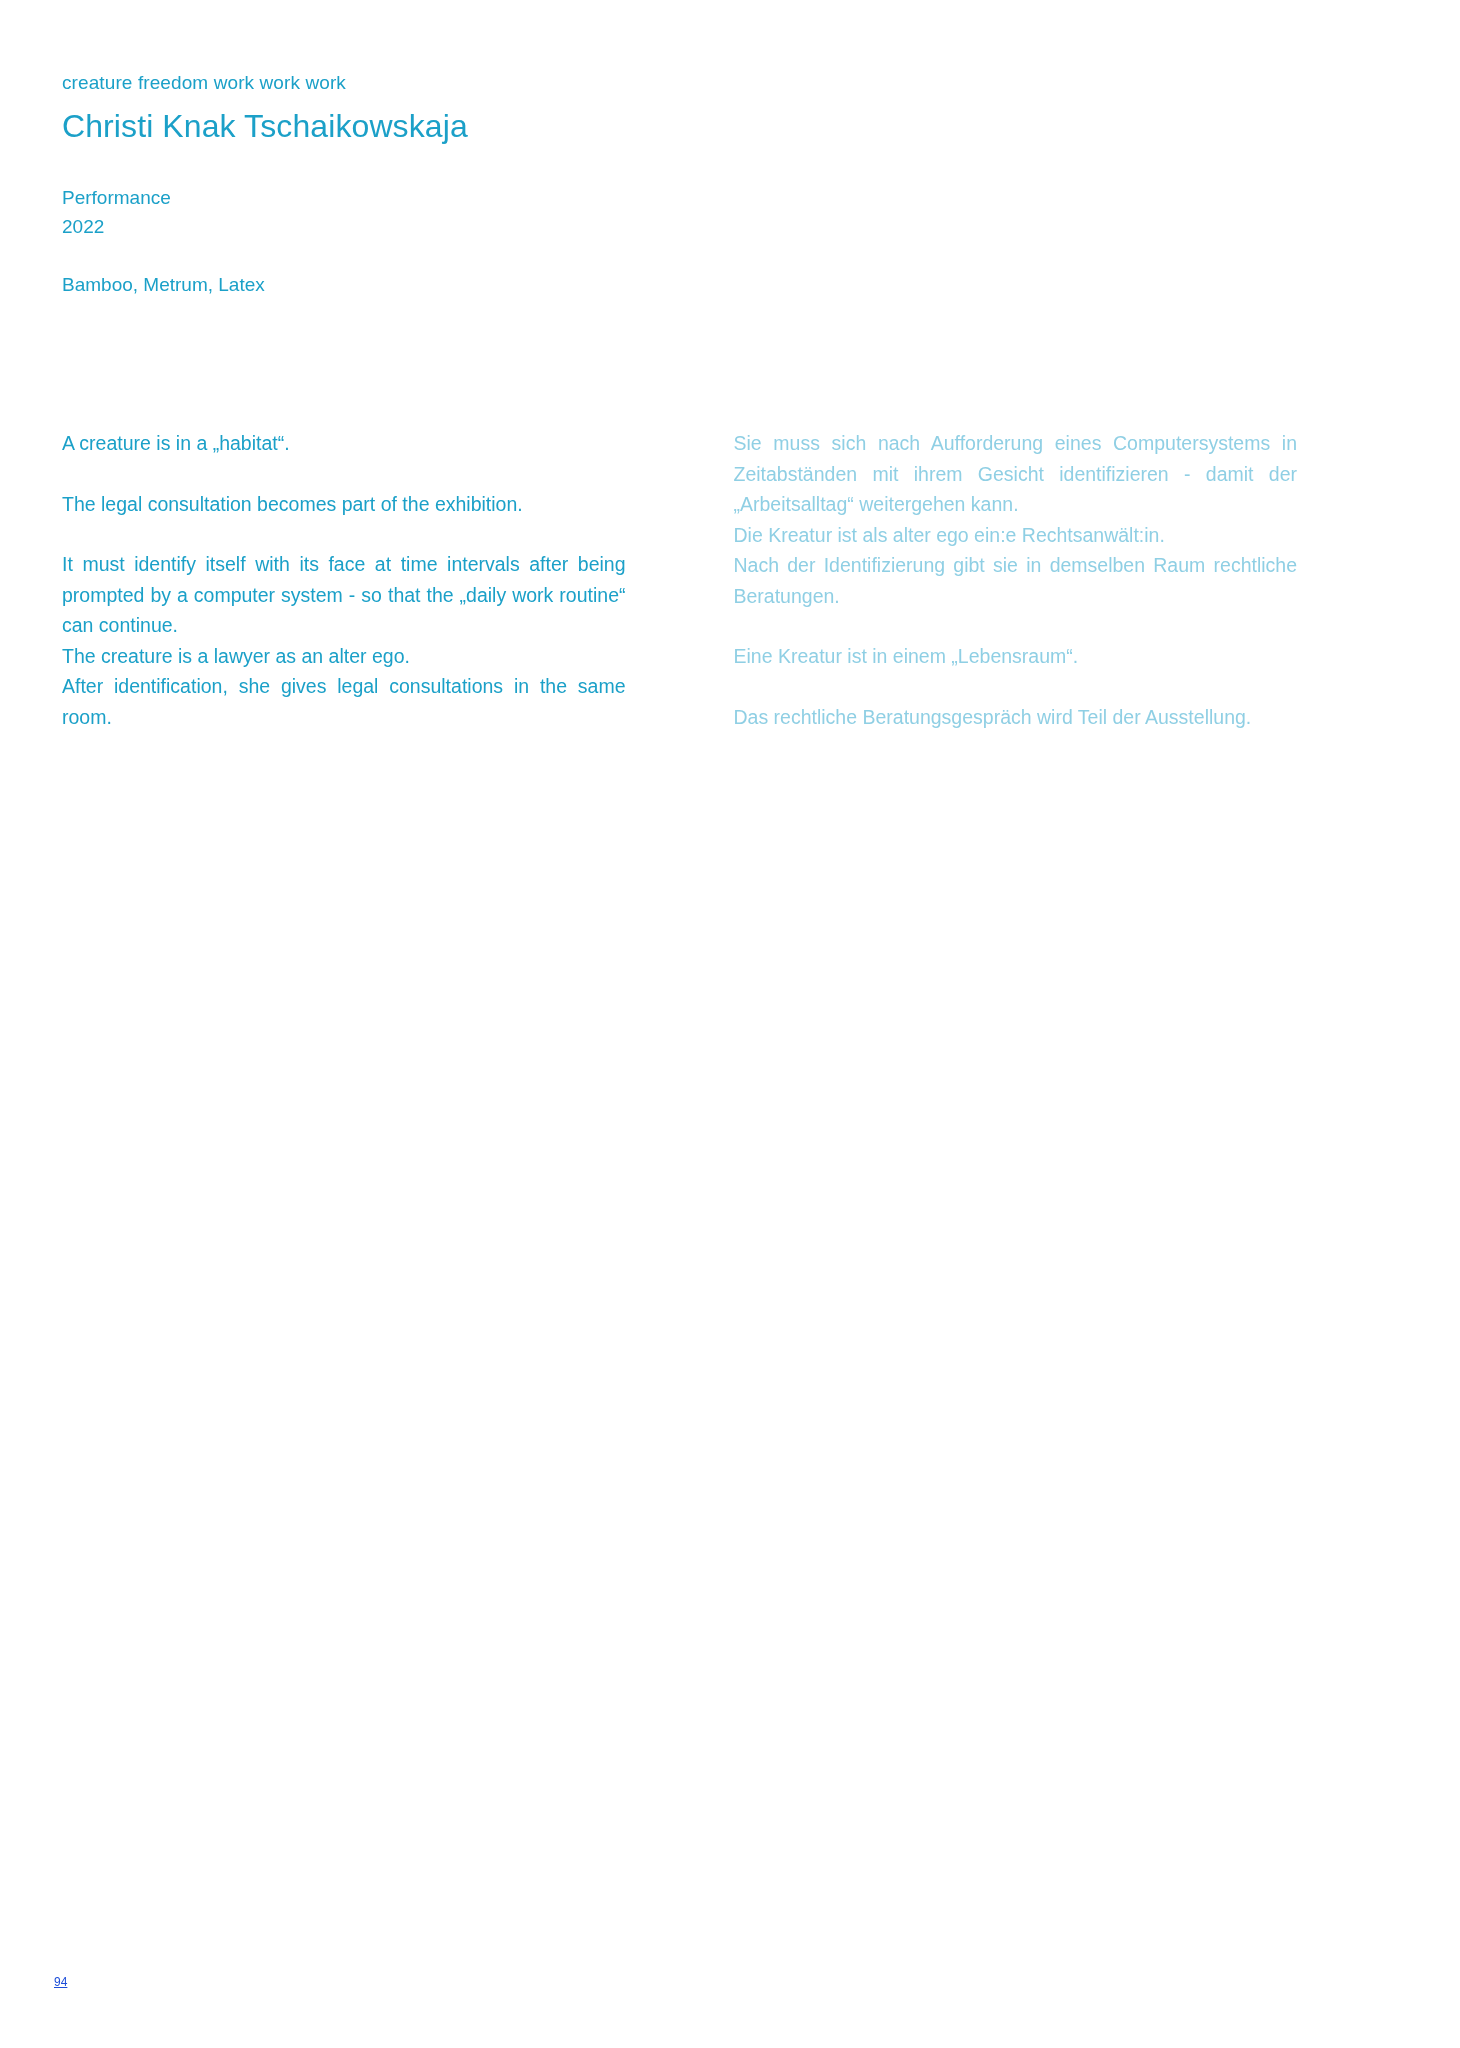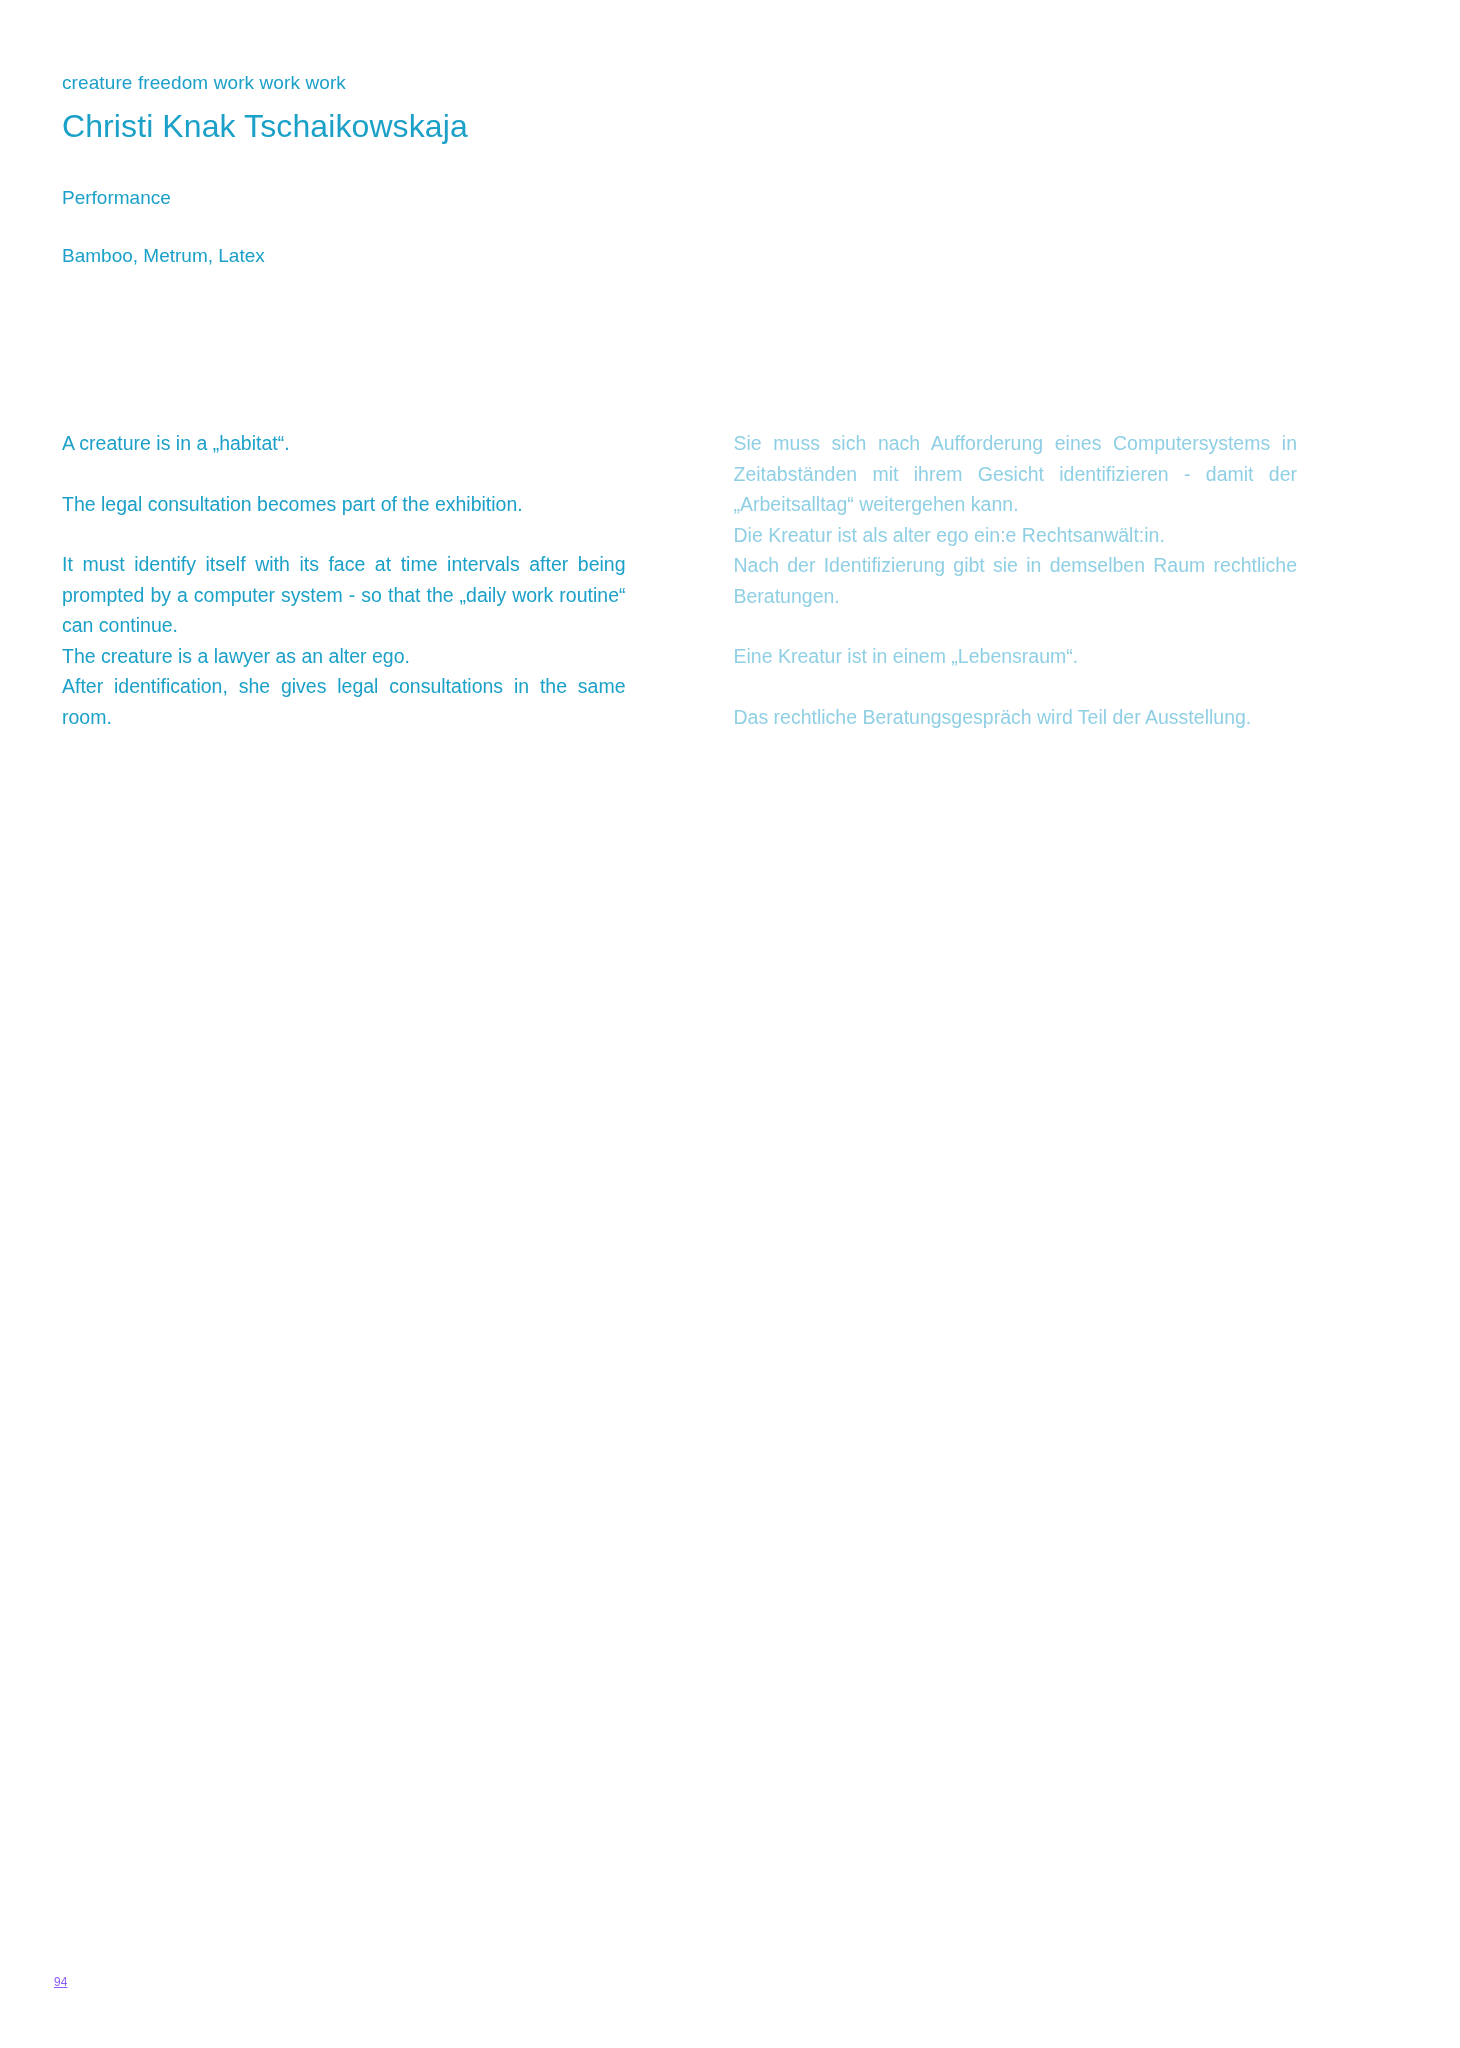--- a/index.html
+++ b/index.html
@@ -86,34 +86,35 @@
     text-align: left;
   }
 
   
   .folio {
     position: absolute;
     left: 54px;
     top: 1975px;
     font-size: 12px;
     line-height: 14px;
-    color: #8b5cf6;
+    color: #1d4ed8;
     text-decoration: underline;
   }
 </style>
 </head>
 <body>
 
 <div class="page">
 
   <div class="header">
     <div class="eyebrow">creature freedom work work work</div>
     <h1 class="title">Christi Knak Tschaikowskaja</h1>
     <div class="meta">
       <div>Performance</div>
+      <div>2022</div>
     </div>
     <div class="materials">Bamboo, Metrum, Latex</div>
   </div>
 
   <div class="columns">
 
     <div class="col col-en">
       <p>A creature is in a „habitat“.</p>
       <p>The legal consultation becomes part of the exhibition.</p>
       <p>

